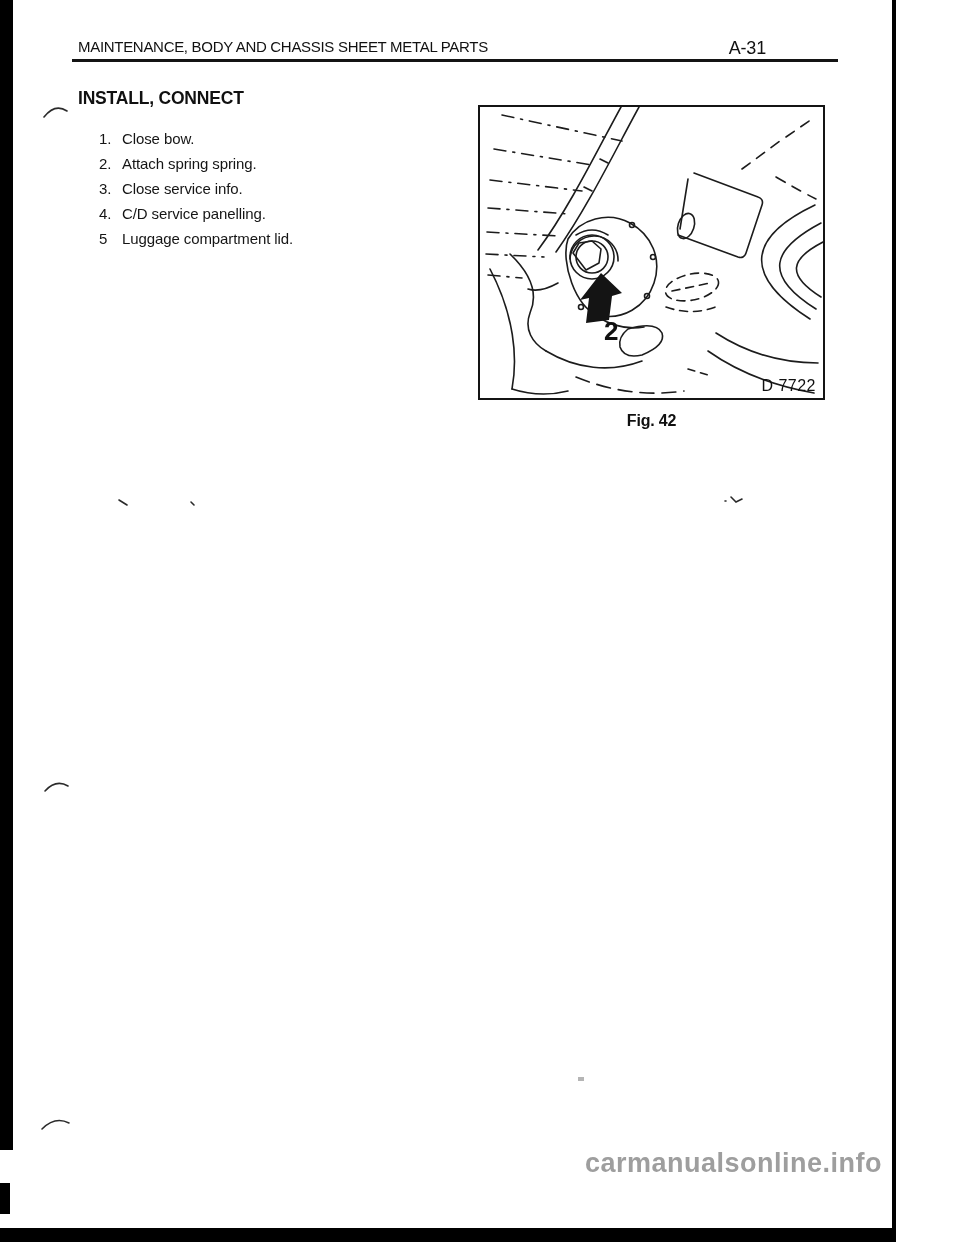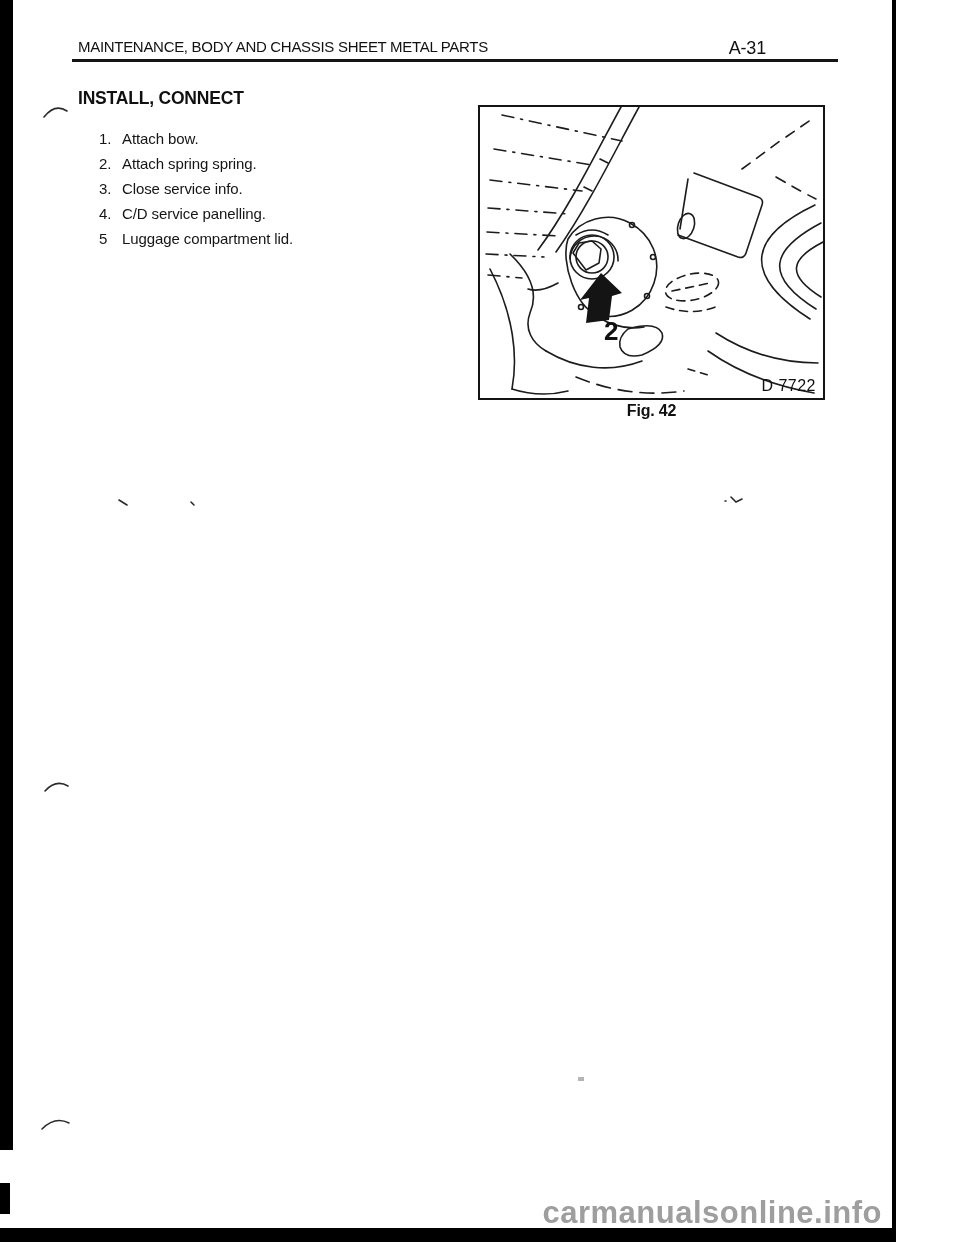--- a/index.html
+++ b/index.html
@@ -28,26 +28,26 @@
   .step{display:flex;height:25px;font-size:15px;letter-spacing:-0.1px;color:#151515;}
   .step .num{width:23px;flex:0 0 23px;}
   .step .txt{white-space:nowrap;}
 
   .fig{position:absolute;left:478px;top:105px;width:347px;}
   .fig-box{
     box-sizing:border-box;width:347px;height:295px;border:2px solid #141414;background:#fff;
   }
   .fig-box svg{display:block;}
   .fig-caption{
-    margin-top:2px;text-align:center;font-size:16px;font-weight:bold;
+    margin-top:12px;text-align:center;font-size:16px;font-weight:bold;
     letter-spacing:-0.2px;color:#101010;
   }
   .watermark{
     position:absolute;top:1148px;right:14px;z-index:5;
-    font-size:31px;font-weight:bold;letter-spacing:0.5px;color:#9e9e9e;white-space:nowrap;margin-top:47px;
+    font-size:27px;font-weight:bold;letter-spacing:0.5px;color:#9e9e9e;white-space:nowrap;
   }
   .artifacts{position:absolute;left:0;top:0;pointer-events:none;}
 </style>
 </head>
 <body>
 
 <div class="page">
 
   <div class="bar-left"></div>
   <div class="bar-left-nub"></div>
@@ -56,21 +56,21 @@
 
   <div class="hdr-title">MAINTENANCE, BODY AND CHASSIS SHEET METAL PARTS</div>
   <div class="hdr-page">A-31</div>
   <div class="hdr-rule"></div>
 
   <h1 class="sec-heading">INSTALL, CONNECT</h1>
 
   <div class="steps">
     <div class="step">
       <span class="num">1.</span>
-      <span class="txt">Attach bow.</span>
+      <span class="txt">Close bow.</span>
     </div>
     <div class="step">
       <span class="num">2.</span>
       <span class="txt">Attach spring spring.</span>
     </div>
     <div class="step">
       <span class="num">3.</span>
       <span class="txt">Close service info.</span>
     </div>
     <div class="step">

